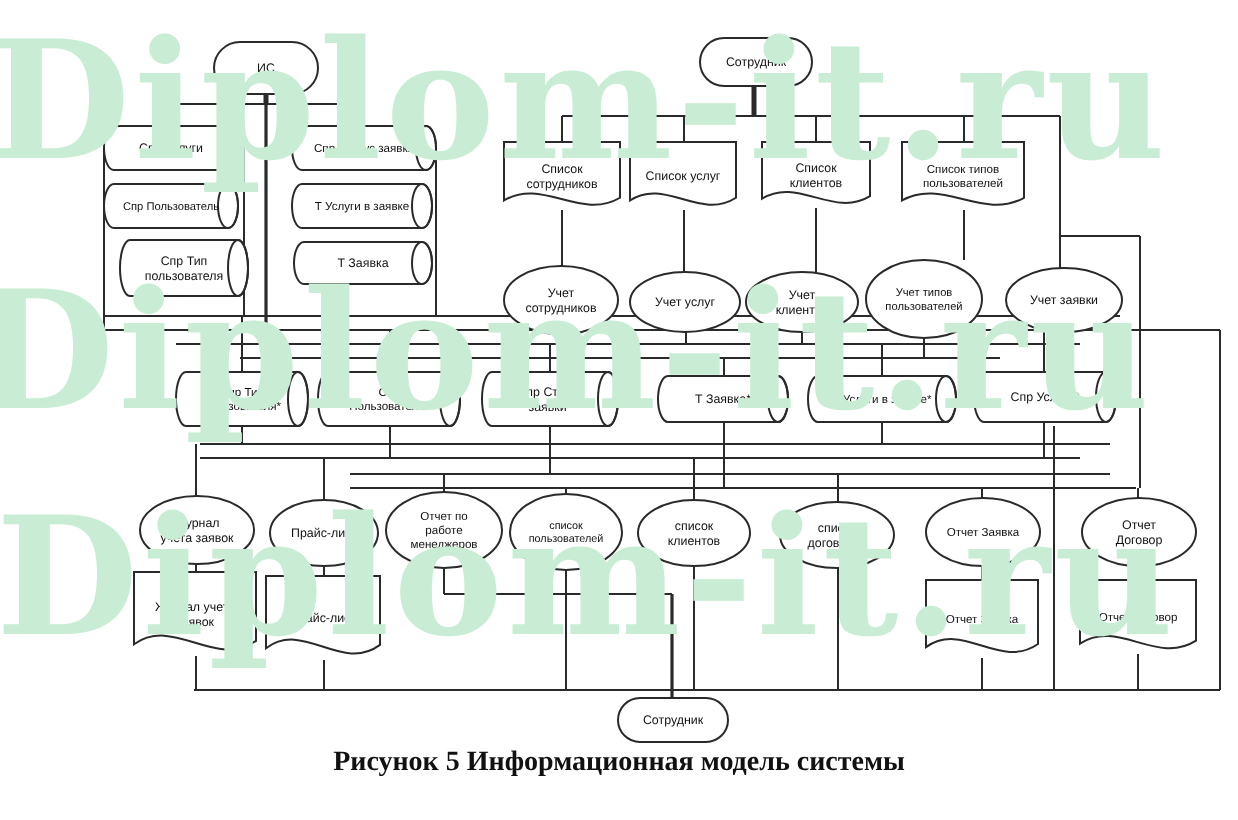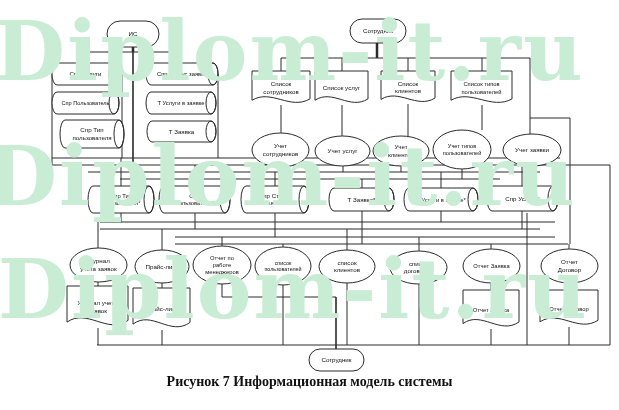--- a/index.html
+++ b/index.html
@@ -266,14 +266,14 @@
       <g>
         <path d="M 540 290 H 598 V 320.34 C 578.28 332.92 559.14 309.24 540 321.82 Z" fill="#fff" stroke="#2a2a2a"></path>
         <text x="569" text-anchor="middle" font-size="5.8" fill="#111" font-family="&quot;Liberation Sans&quot;, sans-serif"><tspan x="569" y="310.53">Отчет Договор</tspan></text>
       </g>
     </svg>
   <div class="wm-layer" id="wm-layer">
       <div class="wm-row" style="top: 10px; left: -6px; color: rgb(201, 237, 212);">Diplom-it.ru</div>
       <div class="wm-row" style="top: 135px; left: -14px; color: rgb(201, 237, 212);">Diplom-it.ru</div>
       <div class="wm-row" style="top: 248px; left: -2px; color: rgb(201, 237, 212);">Diplom-it.ru</div>
     </div>
-  <div class="caption">Рисунок 7 Информационная модель системы</div>
+  <div class="caption">Рисунок 5 Информационная модель системы</div>
 </div>
 
 </body></html>

